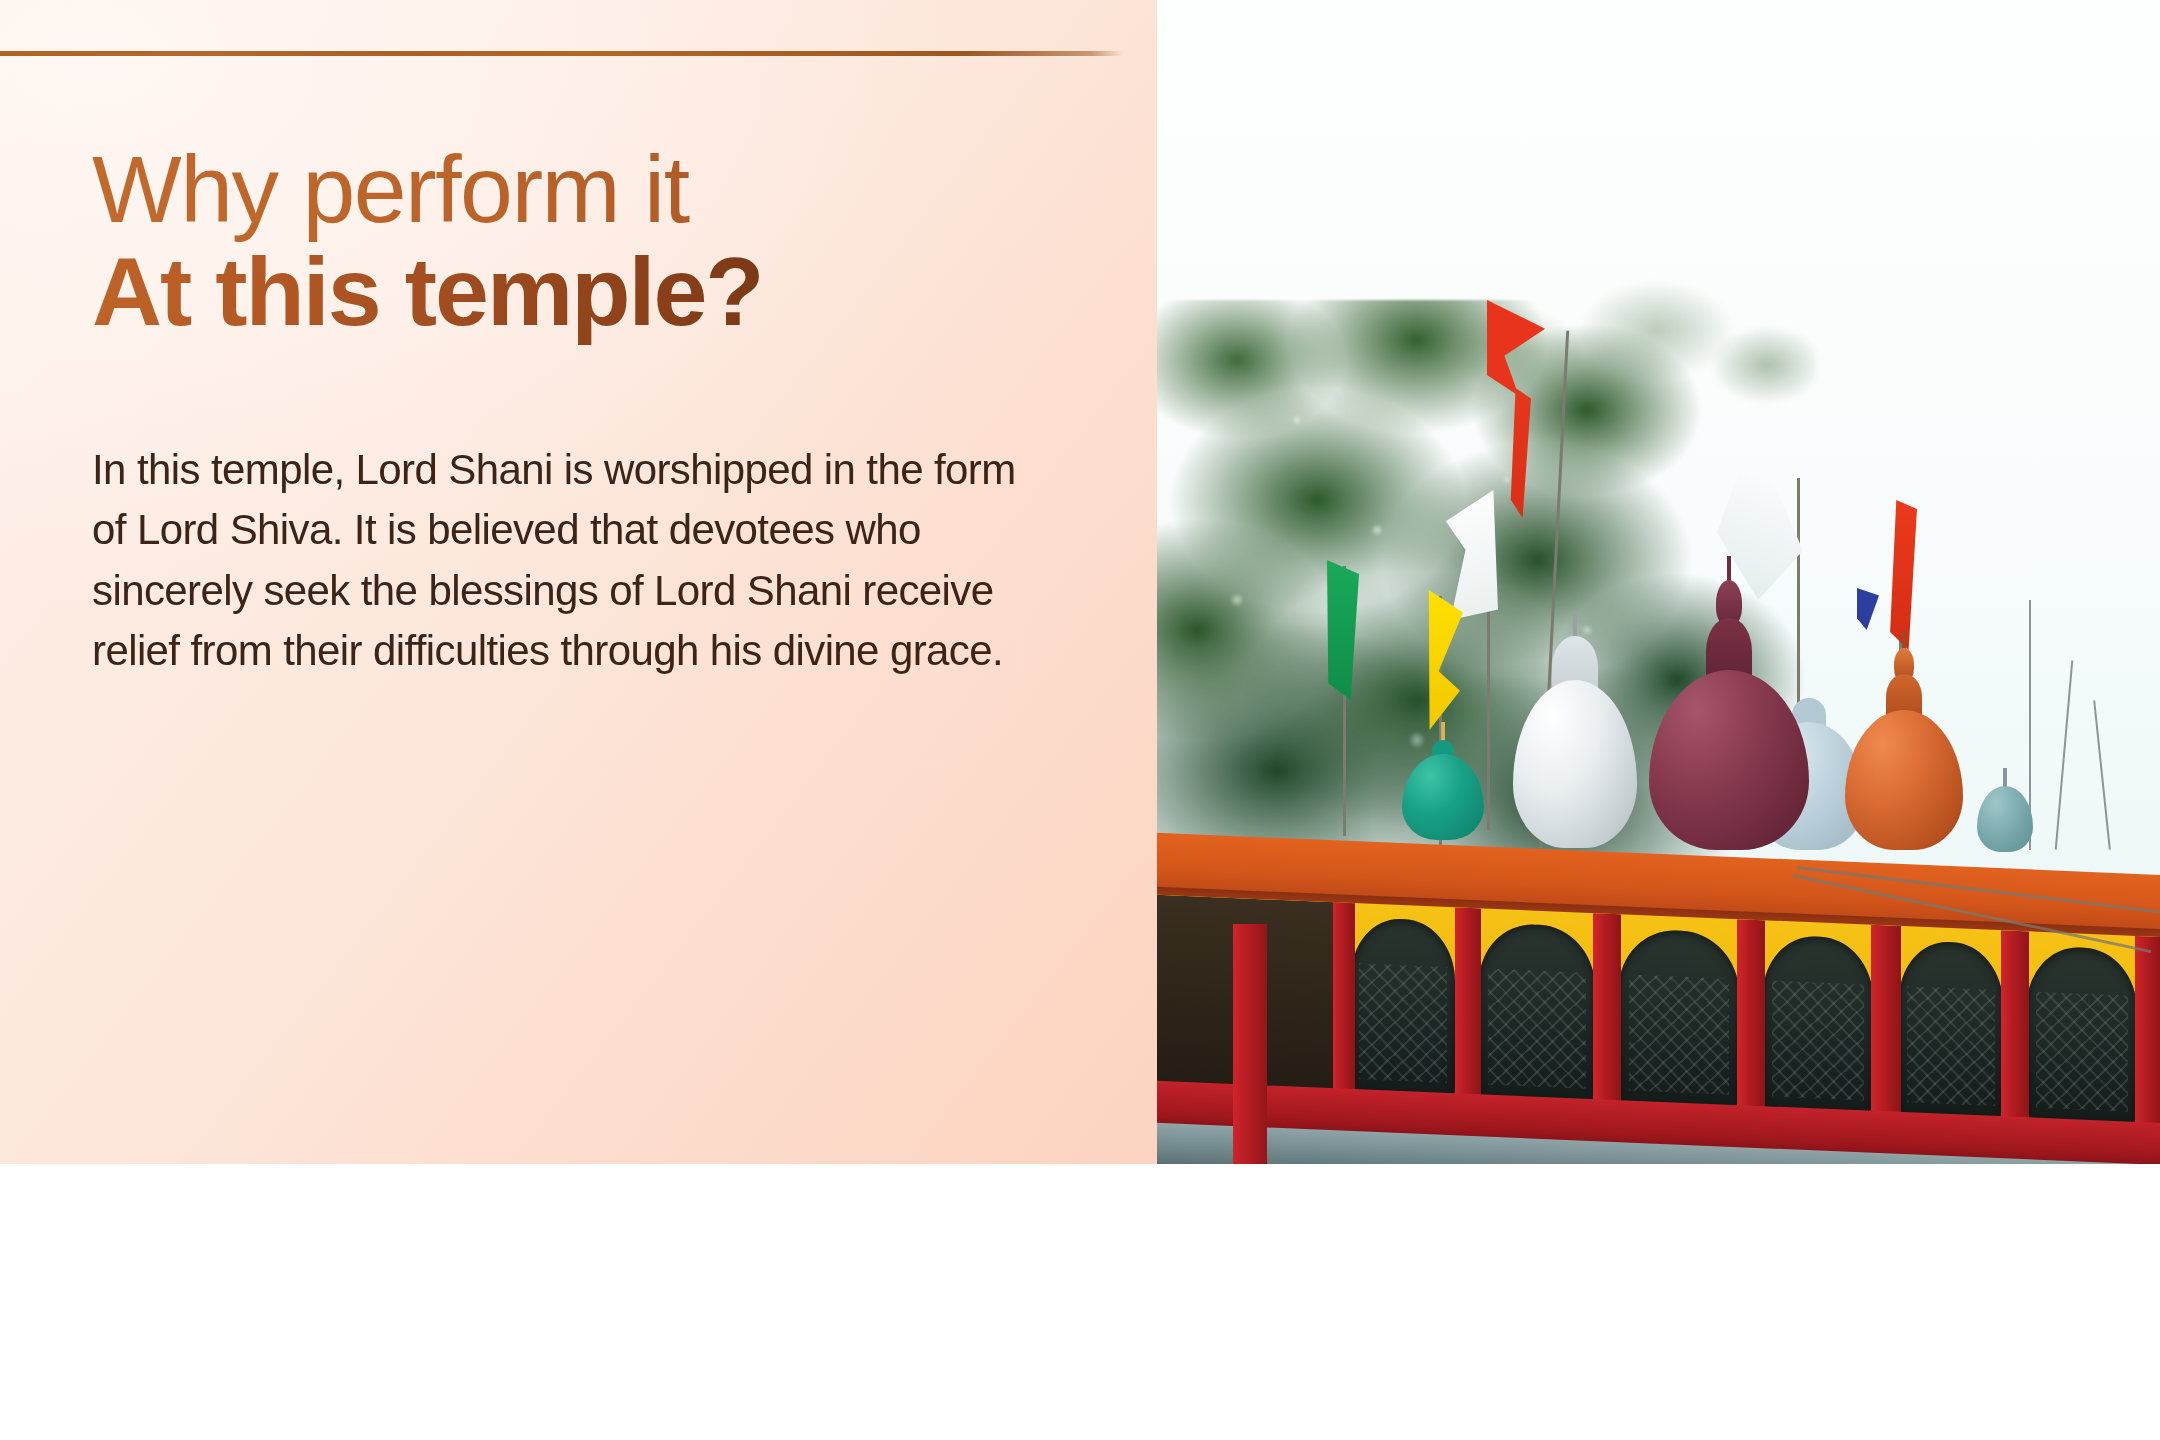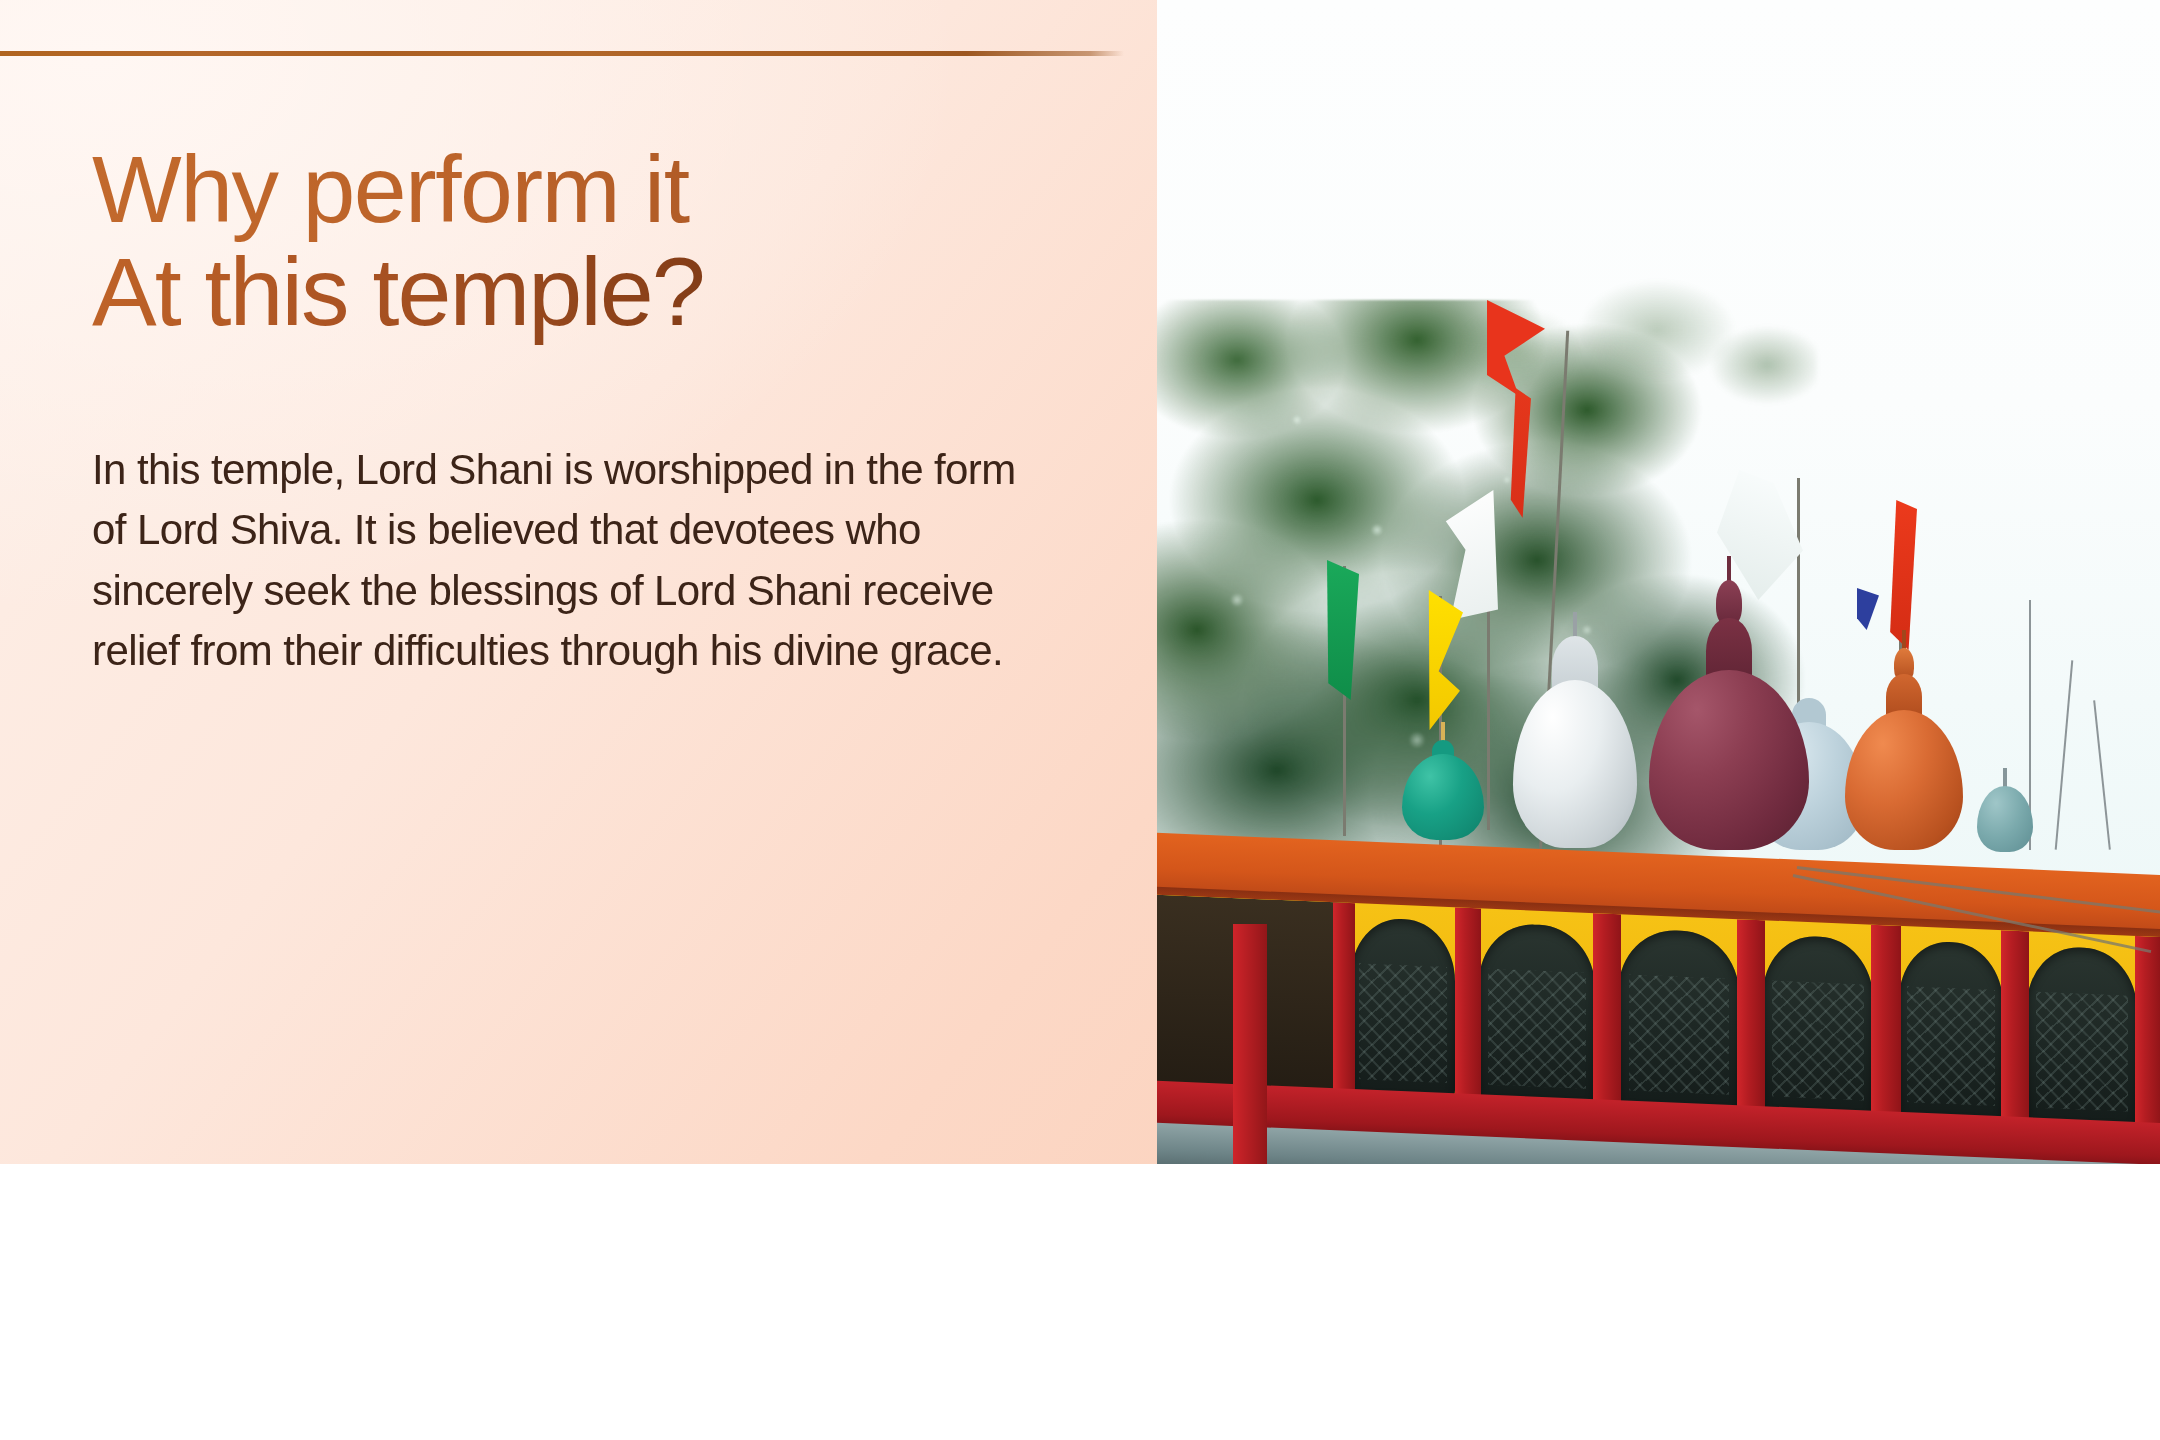--- a/index.html
+++ b/index.html
@@ -67,21 +67,21 @@
     display: block;
     font-weight: 400;
     background: linear-gradient(90deg, #c2692c 0%, #bb6229 42%, #a65524 78%, #8e4620 100%);
     -webkit-background-clip: text;
     background-clip: text;
     color: transparent;
     padding-bottom: 6px;
   }
   .headline .line-bold {
     display: block;
-    font-weight: 400;
+    font-weight: 700;
     font-size: 97px;
     letter-spacing: -2px;
     background: linear-gradient(92deg, #bf6328 0%, #ac5423 24%, #8b4119 55%, #672f13 80%, #57290f 100%);
     -webkit-background-clip: text;
     background-clip: text;
     color: transparent;
     padding-bottom: 8px;
   }
 
   .body-copy {

